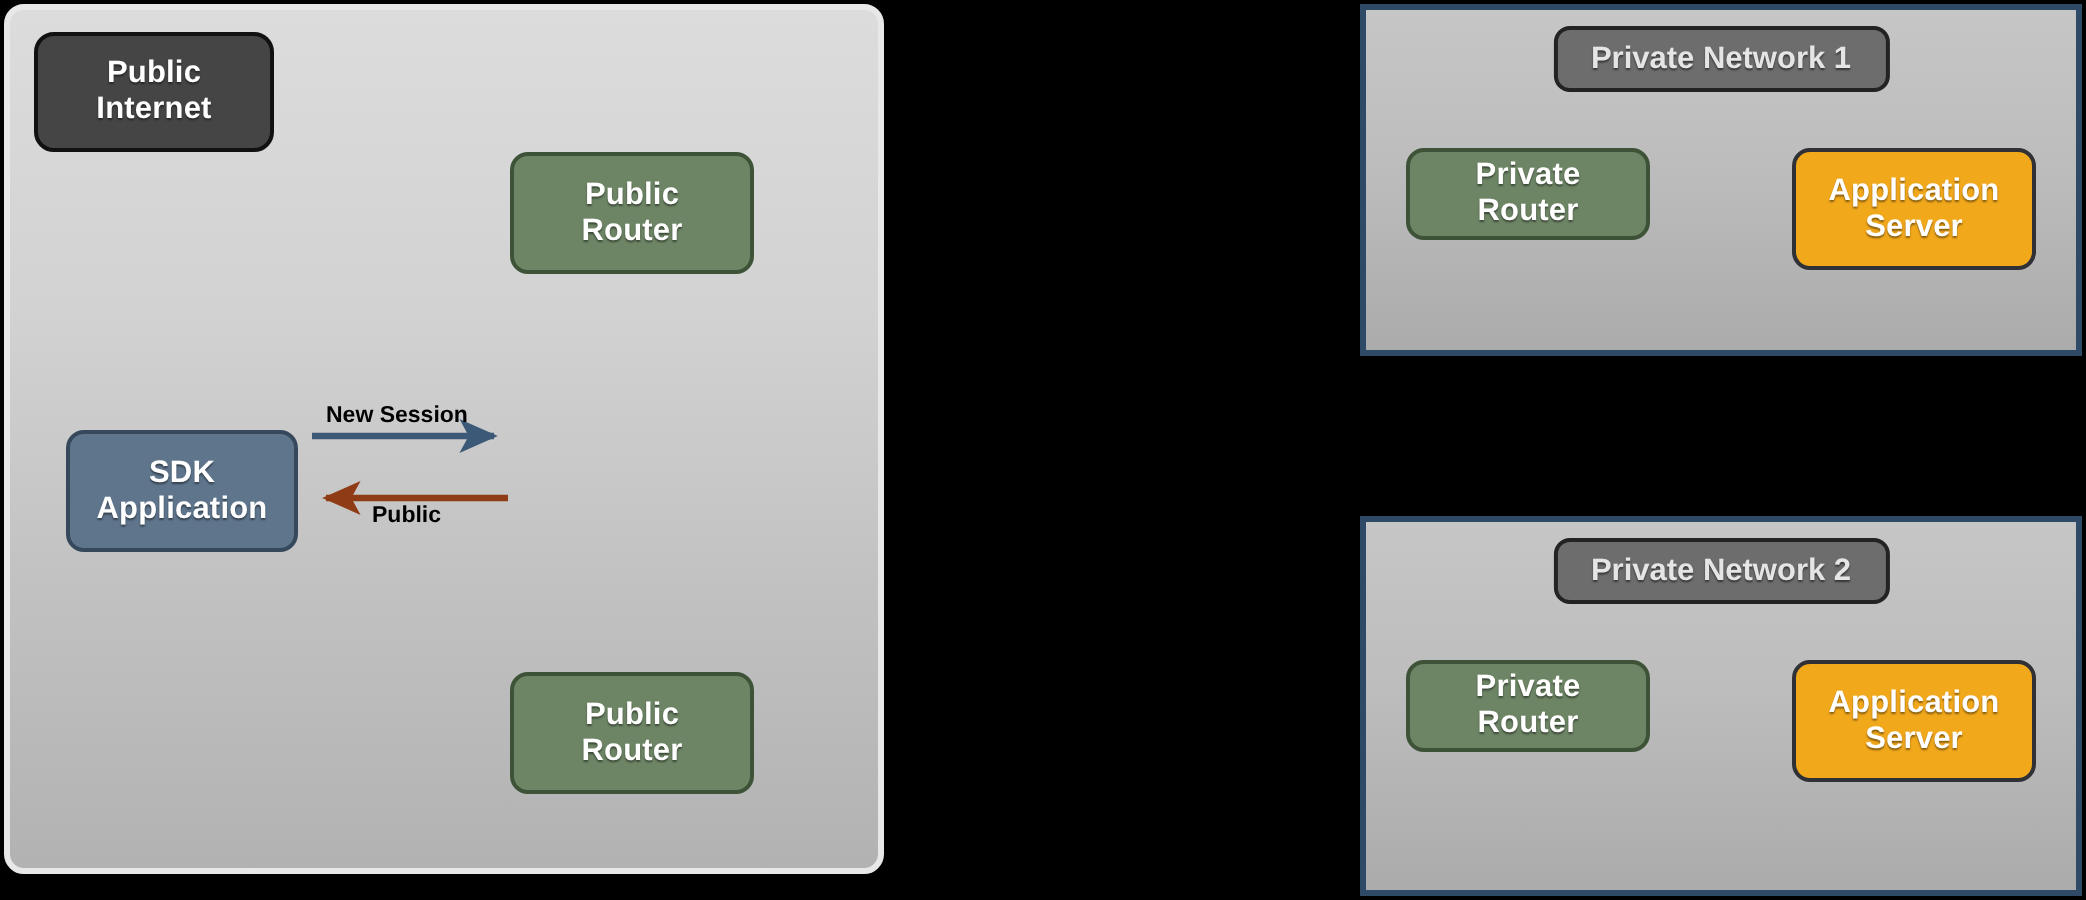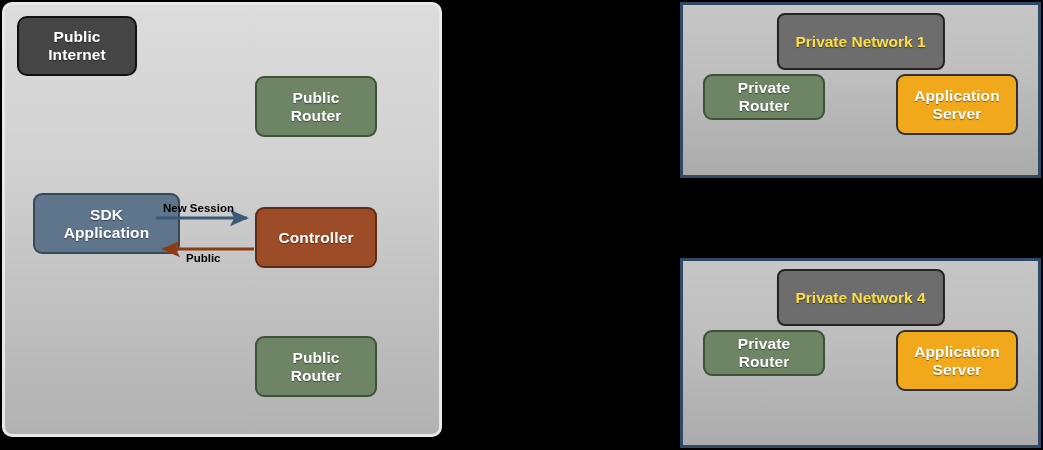--- a/index.html
+++ b/index.html
@@ -85,22 +85,22 @@
     border: 2.5px solid #3e5237;
     border-radius: 9px;
   }
   .node-public-router-1 { left: 250px; top: 71px;  width: 122px; height: 61px; }
   .node-public-router-2 { left: 250px; top: 331px; width: 122px; height: 61px; }
   .node-private-router   { left: 20px;  top: 69px;  width: 122px; height: 46px; }
 
   
   .node-sdk {
     left: 28px;
-    top: 188px;
-    width: 147px;
+    top: 210px;
+    width: 116px;
     height: 61px;
     background: #5e758c;
     border: 2.5px solid #36495c;
     border-radius: 9px;
   }
 
   
   .node-controller {
     left: 250px;
     top: 202px;
@@ -122,28 +122,28 @@
     border-radius: 9px;
   }
 
   
   .net-title {
     position: absolute;
     left: 50%;
     transform: translateX(-50%);
     top: 8px;
     height: 29px;
-    padding: 12px 17px;
+    padding: 0 17px;
     display: flex;
     align-items: center;
     justify-content: center;
     background: #6d6d6d;
     border: 2.5px solid #232323;
     border-radius: 8px;
-    color: #fde047;
+    color: #e5e5e5;
     font-weight: bold;
     font-size: 15.5px;
     white-space: nowrap;
     text-shadow: 0 1px 1px rgba(0,0,0,0.5);
     user-select: none;
   }
 
   
   .flow-svg {
     position: absolute;
@@ -186,25 +186,20 @@
       </span>
     </div>
 
     <div class="node node-sdk">
       <span class="lbl">
         <span>SDK</span><br>
         <span>Application</span>
       </span>
     </div>
 
-    <div class="node node-controller">
-      <span class="lbl">
-        <span>Controller</span>
-      </span>
-    </div>
 
     <div class="node node-green node-public-router-2">
       <span class="lbl">
         <span>Public</span><br>
         <span>Router</span>
       </span>
     </div>
 
     <svg class="flow-svg" viewBox="0 0 440 435">
       <defs>
@@ -237,21 +232,21 @@
 
     <div class="node node-appserver">
       <span class="lbl">
         <span>Application</span><br>
         <span>Server</span>
       </span>
     </div>
   </div>
 
   <div class="panel panel-private panel-private-2">
-    <div class="net-title">Private Network 4</div>
+    <div class="net-title">Private Network 2</div>
 
     <div class="node node-green node-private-router">
       <span class="lbl">
         <span>Private</span><br>
         <span>Router</span>
       </span>
     </div>
 
     <div class="node node-appserver">
       <span class="lbl">

